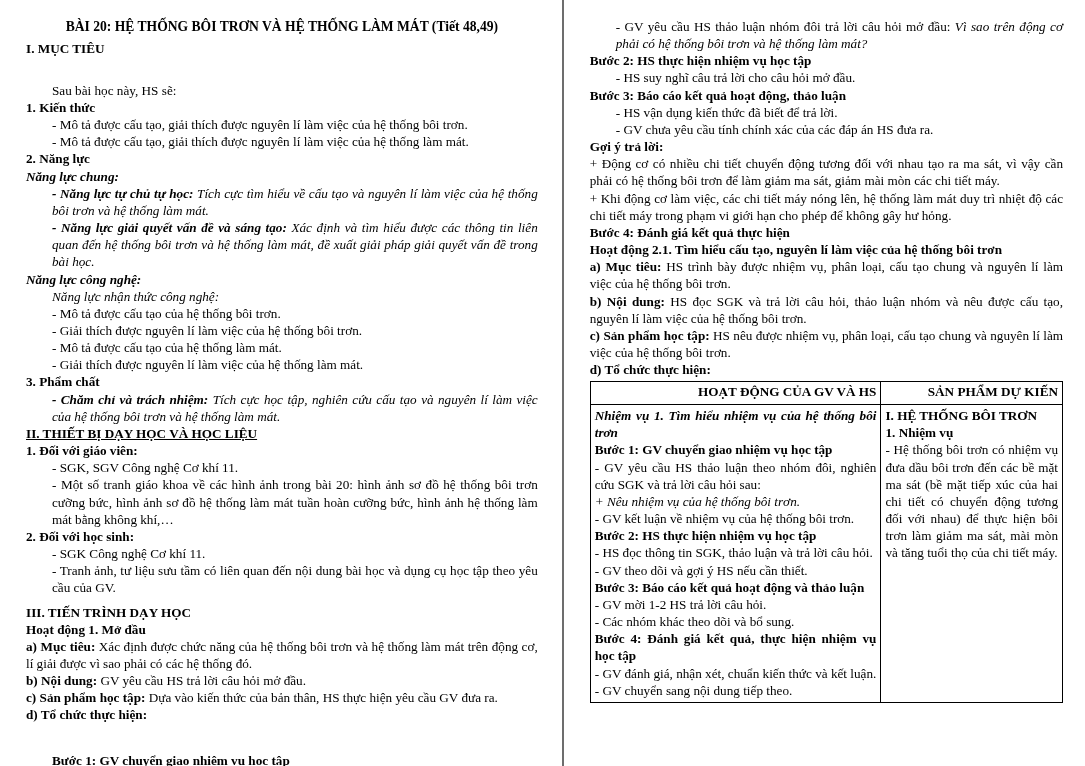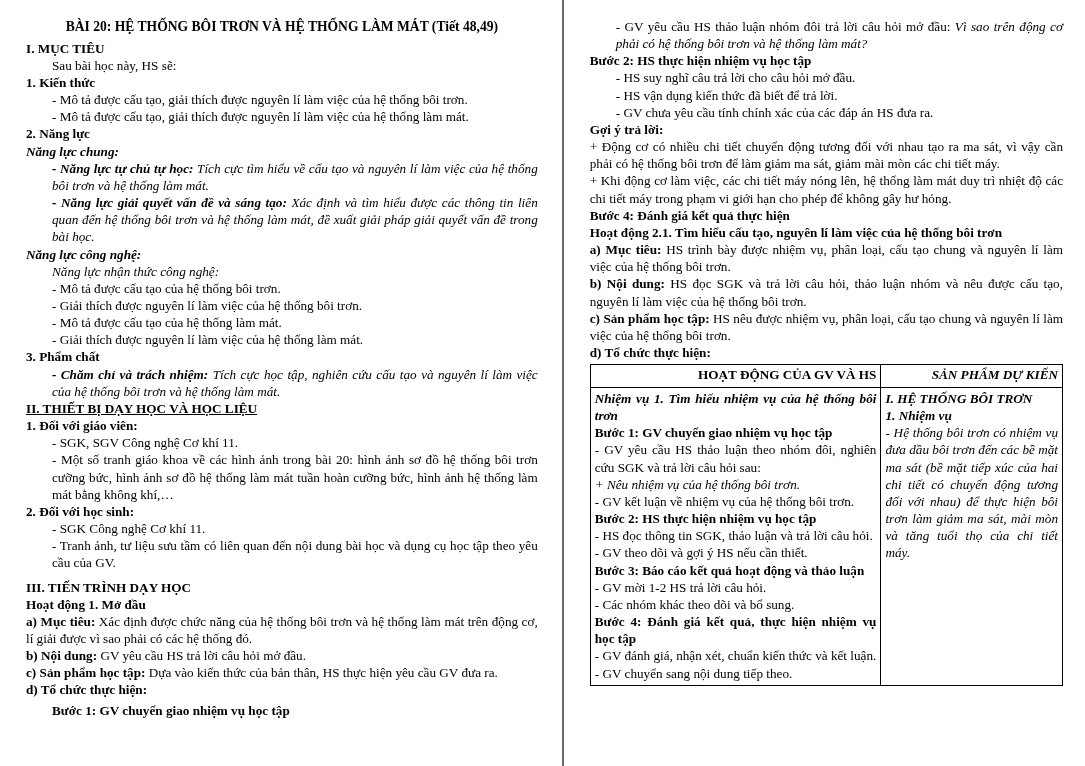--- a/index.html
+++ b/index.html
@@ -43,21 +43,21 @@
   .title {
     text-align: center;
     font-weight: bold;
     font-size: 13.6px;
     margin-bottom: 4px;
   }
   .b { font-weight: bold; }
   .i { font-style: italic; }
   .bi { font-weight: bold; font-style: italic; }
   .u { text-decoration: underline; }
-  .ind1 { text-indent: 26px; }
+  .ind1 { text-indent: 26px; margin-top: 25px; }
   .ind2 { padding-left: 26px; }
   .gap { height: 7px; }
   .gap-sm { height: 3px; }
   table.act {
     border-collapse: collapse;
     width: 100%;
     margin-top: 3px;
     table-layout: fixed;
   }
   table.act th, table.act td {
@@ -66,21 +66,21 @@
     padding: 2px 4px 3px 4px;
     font-size: 13.2px;
     line-height: 1.28;
   }
   table.act th {
     text-align: right;
     font-weight: bold;
   }
   table.act td p { font-size: 13.2px; }
   .col1 { width: 62%; }
-  .col2 { width: 38%; font-style: italic; }
+  .col2 { width: 38%; }
 </style>
 </head>
 <body>
 
 <div class="pages">
 
   <div class="page page-left">
     <p class="title">BÀI 20: HỆ THỐNG BÔI TRƠN VÀ HỆ THỐNG LÀM MÁT (Tiết 48,49)</p>
 
     <p class="b">I. MỤC TIÊU</p>
@@ -117,20 +117,21 @@
     <p><span class="b">c) Sản phẩm học tập:</span><span> Dựa vào kiến thức của bản thân, HS thực hiện yêu cầu GV đưa ra.</span></p>
     <p class="b">d) Tổ chức thực hiện:</p>
     <div class="gap-sm"></div>
     <p class="b ind1">Bước 1: GV chuyển giao nhiệm vụ học tập</p>
   </div>
 
   <div class="page page-right">
     <p class="ind2"><span>- GV yêu cầu HS thảo luận nhóm đôi trả lời câu hỏi mở đầu:</span><span class="i"> Vì sao trên động cơ phải có hệ thống bôi trơn và hệ thống làm mát?</span></p>
     <p class="b">Bước 2: HS thực hiện nhiệm vụ học tập</p>
     <p class="ind2">- HS suy nghĩ câu trả lời cho câu hỏi mở đầu.</p>
+    <p class="b">Bước 3: Báo cáo kết quả hoạt động, thảo luận</p>
     <p class="ind2">- HS vận dụng kiến thức đã biết để trả lời.</p>
     <p class="ind2">- GV chưa yêu cầu tính chính xác của các đáp án HS đưa ra.</p>
     <p class="b">Gợi ý trả lời:</p>
     <p>+ Động cơ có nhiều chi tiết chuyển động tương đối với nhau tạo ra ma sát, vì vậy cần phải có hệ thống bôi trơn để làm giảm ma sát, giảm mài mòn các chi tiết máy.</p>
     <p>+ Khi động cơ làm việc, các chi tiết máy nóng lên, hệ thống làm mát duy trì nhiệt độ các chi tiết máy trong phạm vi giới hạn cho phép để không gây hư hỏng.</p>
     <p class="b">Bước 4: Đánh giá kết quả thực hiện</p>
     <p class="b">Hoạt động 2.1. Tìm hiểu cấu tạo, nguyên lí làm việc của hệ thống bôi trơn</p>
     <p><span class="b">a) Mục tiêu:</span><span> HS trình bày được nhiệm vụ, phân loại, cấu tạo chung và nguyên lí làm việc của hệ thống bôi trơn.</span></p>
     <p><span class="b">b) Nội dung:</span><span> HS đọc SGK và trả lời câu hỏi, thảo luận nhóm và nêu được cấu tạo, nguyên lí làm việc của hệ thống bôi trơn.</span></p>
     <p><span class="b">c) Sản phẩm học tập:</span><span> HS nêu được nhiệm vụ, phân loại, cấu tạo chung và nguyên lí làm việc của hệ thống bôi trơn.</span></p>

